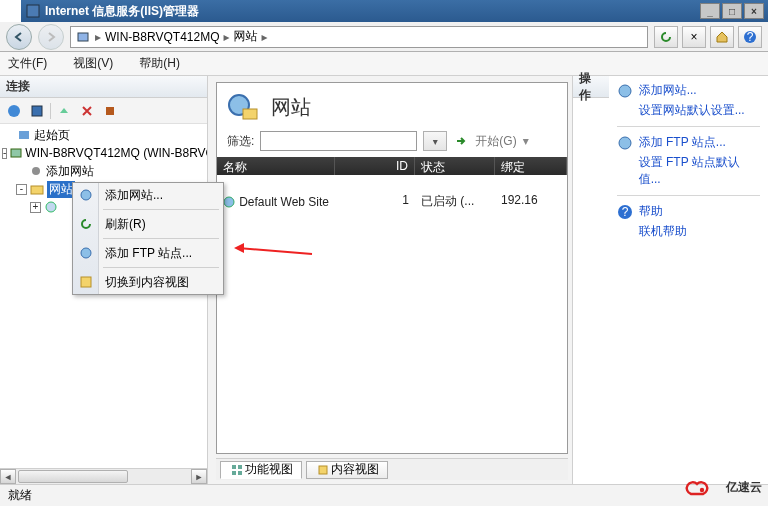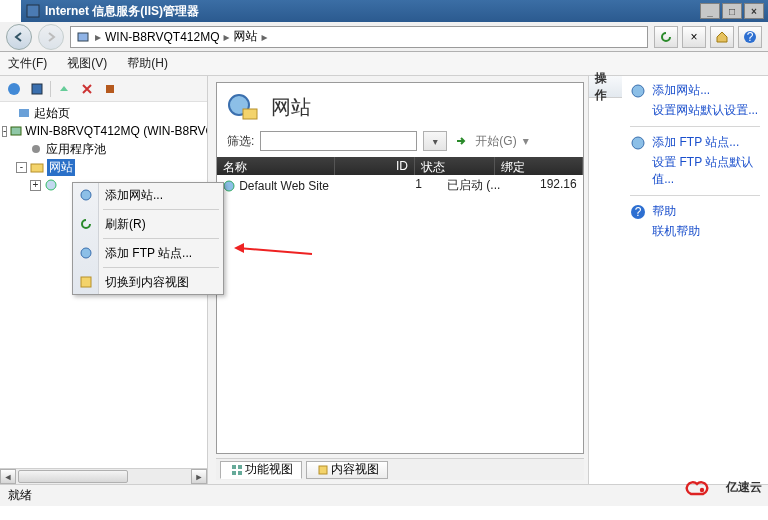--- a/index.html
+++ b/index.html
@@ -8,21 +8,21 @@
 .titlebar .spacer { flex: 1; }
 .titlebar .winbtn { width: 20px; height: 16px; background: #c7c7c7; border: 1px solid #808080; margin-left: 2px; display: flex; align-items: center; justify-content: center; font-size: 10px; color: #333; }
 .navbar { height: 30px; background: #f1f1f1; border-bottom: 1px solid #b0b0b0; display: flex; align-items: center; padding: 0 6px; gap: 6px; }
 .navcircle { width: 26px; height: 26px; border-radius: 50%; background: linear-gradient(#e9eef3,#c9d6e3); border: 1px solid #9aa; display: flex; align-items: center; justify-content: center; color: #456; }
 .navcircle.disabled { opacity: .5; }
 .addrbox { flex: 1; height: 22px; background: #fff; border: 1px solid #9a9a9a; display: flex; align-items: center; padding: 0 4px; gap: 4px; }
 .addrbox .sep { color: #666; }
 .smallicn { width: 16px; height: 16px; display: inline-flex; align-items: center; justify-content: center; }
 .navend { display: flex; align-items: center; gap: 4px; }
 .navend .btn { width: 24px; height: 22px; border: 1px solid #b5b5b5; background: linear-gradient(#fefefe,#e2e2e2); display: flex; align-items: center; justify-content: center; }
-.menubar { height: 24px; background: #f6f6f6; border-bottom: 1px solid #d0d0d0; display: flex; align-items: center; padding: 0 8px; gap: 20px; }
+.menubar { height: 24px; background: #f6f6f6; border-bottom: 1px solid #d0d0d0; display: flex; align-items: center; padding: 0 8px; gap: 26px; }
 .menubar span { color: #222; }
 .workspace { display: flex; height: 408px; }
 .connpanel { width: 208px; border-right: 1px solid #cfcfcf; display: flex; flex-direction: column; }
 .panelhdr { height: 22px; background: linear-gradient(#f7f9fb,#e3e9ef); border-bottom: 1px solid #cfcfcf; padding: 0 6px; display: flex; align-items: center; font-weight: bold; color: #333; }
 .toolbar { height: 26px; background: #f4f4f4; border-bottom: 1px solid #e0e0e0; display: flex; align-items: center; padding: 0 4px; gap: 3px; }
 .toolbar .tbtn { width: 20px; height: 20px; display: flex; align-items: center; justify-content: center; background: transparent; border: none; }
 .tree { flex: 1; background: #fff; overflow: hidden; position: relative; padding: 2px 0; }
 .treerow { display: flex; align-items: center; height: 18px; padding-left: 2px; white-space: nowrap; }
 .sq { width: 11px; height: 11px; border: 1px solid #888; background: #fff; display: inline-flex; align-items: center; justify-content: center; font-size: 10px; line-height: 1; color: #333; margin-right: 2px; }
 .tspace { display: inline-block; }
@@ -36,21 +36,21 @@
 .pagehead { display: flex; align-items: center; padding: 8px 10px 4px 10px; gap: 12px; }
 .pagetitle { font-size: 20px; color: #333; }
 .filterrow { display: flex; align-items: center; gap: 6px; padding: 4px 10px 6px 10px; }
 .filterlbl { color: #333; }
 .filterinp { flex: 0 0 100px; height: 20px; border: 1px solid #9a9a9a; background: #fff; }
 .goBtn { width: 24px; height: 20px; background: linear-gradient(#f7f7f7,#e5e5e5); border: 1px solid #b0b0b0; display: flex; align-items: center; justify-content: center; font-size: 10px; color: #555; }
 .showall { color: #777; }
 .colhdr { display: flex; background: linear-gradient(#3f3f3f,#2a2a2a); color: #fff; height: 18px; }
 .colhdr div { border-right: 1px solid #555; padding: 2px 6px; }
 .c-name { width: 118px; } .c-id { width: 80px; text-align: right; } .c-stat { width: 80px; } .c-bind { flex: 1; }
-.gridrow { display: flex; font-family: Consolas, monospace; font-size: 12px; color: #222; padding: 2px 0; gap: 13px; }
+.gridrow { display: flex; font-family: Consolas, monospace; font-size: 12px; color: #222; padding: 18px 0; }
 .gridrow div { padding: 0 6px; overflow: hidden; white-space: nowrap; }
 .gridrow .c-name { display: flex; align-items: center; gap: 4px; }
 .tabstrip { height: 22px; background: #f0f0f0; border-top: 1px solid #cfcfcf; display: flex; align-items: center; padding: 0 4px; gap: 4px; margin: 0 4px 4px 8px; }
 .tab { height: 18px; padding: 0 8px; border: 1px solid #b0b0b0; background: linear-gradient(#fff,#ececec); display: flex; align-items: center; gap: 0; }
 .tab.active { background: #fff; border-bottom-color: #fff; }
 .actionspanel { width: 195px; display: flex; flex-direction: row; background: #fff; }
 .actlist { padding: 6px 8px; display: flex; flex-direction: column; gap: 3px; }
 .actlink { display: flex; align-items: center; gap: 6px; color: #1a4fcc; cursor: pointer; }
 .actsub { color: #1a4fcc; padding-left: 22px; cursor: pointer; }
 .actdiv { border-top: 1px solid #d6d6d6; margin: 4px 0; }
@@ -127,20 +127,21 @@
 
 <div class="menubar">
   <span>文件(F)</span>
   <span>视图(V)</span>
   <span>帮助(H)</span>
 </div>
 
 <div class="workspace">
 
   <div class="connpanel">
+    <div class="panelhdr">连接</div>
     <div class="toolbar">
       <button class="tbtn">
           <svg width="14" height="14">
             <circle cx="7" cy="7" r="6" fill="#4189d6"></circle>
           </svg>
         </button>
       <button class="tbtn">
           <svg width="14" height="14">
             <rect x="2" y="2" width="10" height="10" fill="#3a6fae" stroke="#234"></rect>
           </svg>
@@ -181,21 +182,21 @@
           </span>
         <span style="margin-left:2px">WIN-B8RVQT412MQ (WIN-B8RVQT</span>
       </div>
       <div class="treerow">
         <span class="tspace" style="width:26px"></span>
         <span class="smallicn">
             <svg width="14" height="14">
               <circle cx="7" cy="7" r="4" fill="#8f8f8f"></circle>
             </svg>
           </span>
-        <span style="margin-left:2px">应用程序池</span>
+        <span style="margin-left:2px">添加网站</span>
       </div>
       <div class="treerow">
         <span class="tspace" style="width:14px"></span>
         <span class="sq">-</span>
         <span class="smallicn">
             <svg width="14" height="14">
               <rect x="1" y="4" width="12" height="8" fill="#f3d36b" stroke="#b6902b"></rect>
             </svg>
           </span>
         <span class="selitem" style="margin-left:2px">网站</span>

